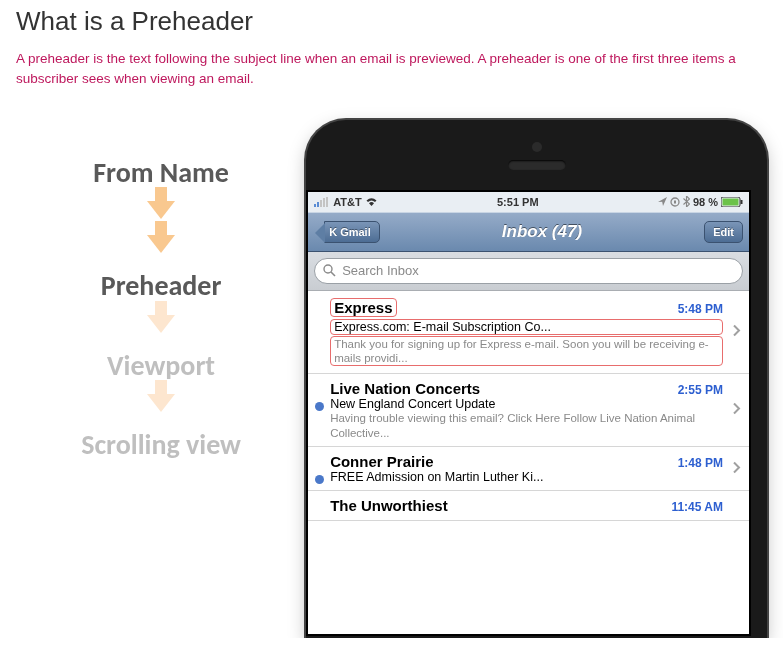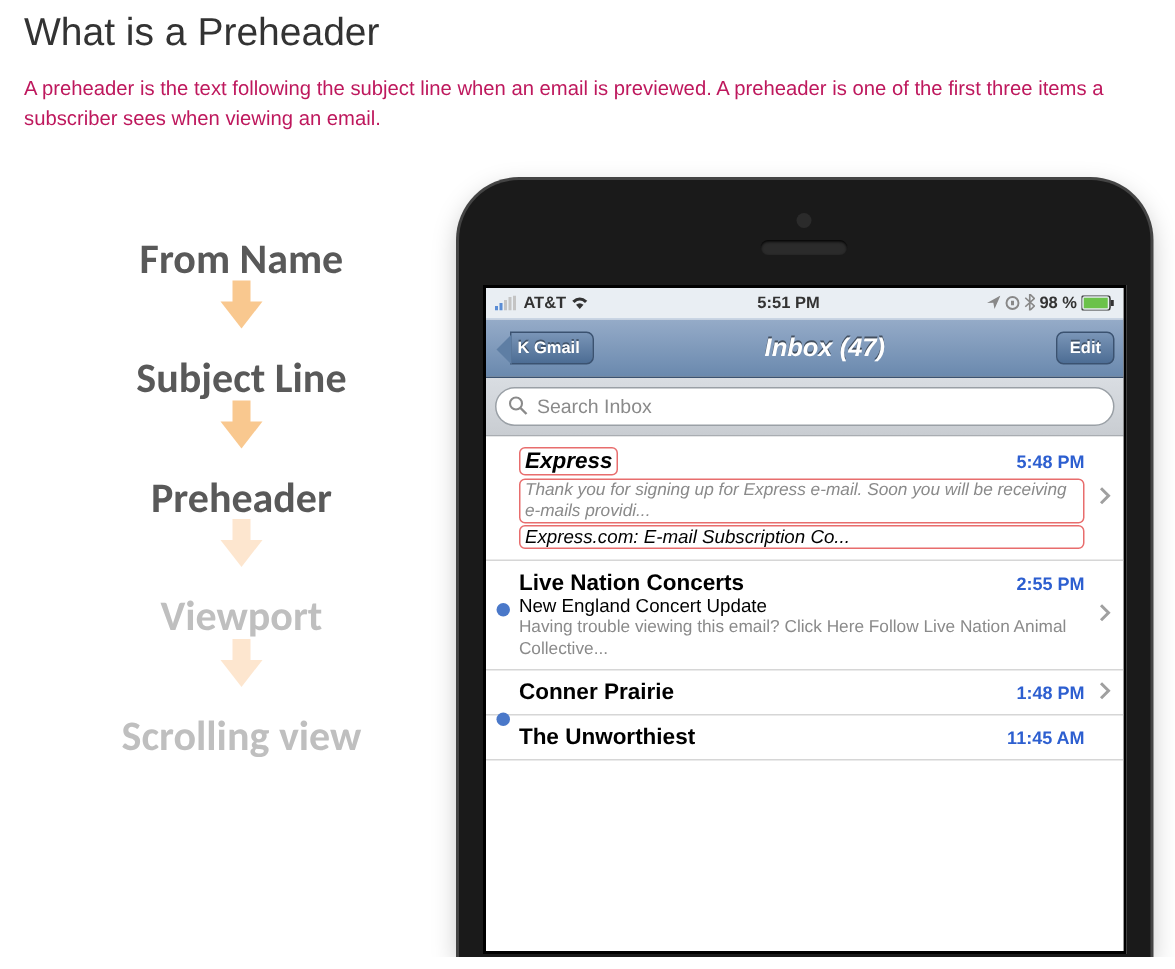--- a/index.html
+++ b/index.html
@@ -59,21 +59,21 @@
     width: 12px; height: 15px;
     background: #f9c88f;
   }
   .flow .arrow.faded { border-top-color: #fde6cf; }
   .flow .arrow.faded::before { background: #fde6cf; }
 
   .phone-frame {
     width: 476px;
     background: #1a1a1a;
     border-radius: 40px 40px 0 0;
-    padding: 70px 16px 0 16px;
+    padding: 70px 16px 0 0;
     position: relative;
     box-shadow: 0 0 0 2px #444, 0 6px 18px rgba(0,0,0,0.25);
     overflow: hidden;
     height: 518px;
   }
   .phone-frame .speaker {
     position: absolute;
     top: 40px; left: 50%;
     transform: translateX(-50%);
     width: 58px; height: 10px;
@@ -230,37 +230,35 @@
     color: #8a8a8a;
     line-height: 1.25;
     max-height: 2.5em;
     overflow: hidden;
   }
   .highlight-box {
     border: 1px solid #e86d6d;
     border-radius: 4px;
     padding: 0 3px;
     margin: 1px 0;
-    font-style: italic;
   }
   .row.first .sender { display:inline-block; }
   .row.cut .sender { font-size:15px; }
 </style>
 </head>
 <body>
 
 <h2 class="page-title">What is a Preheader</h2>
 <p class="intro">A preheader is the text following the subject line when an email is previewed. A preheader is one of the first three items a subscriber sees when viewing an email.</p>
 
 <div class="diagram">
 
   <div class="flow">
     <div class="step">From Name</div>
     <div class="arrow"></div>
-    <div class="step">Subject Line</div>
     <div class="arrow"></div>
     <div class="step">Preheader</div>
     <div class="arrow faded"></div>
     <div class="step faded">Viewport</div>
     <div class="arrow faded"></div>
     <div class="step faded">Scrolling view</div>
   </div>
 
   <div class="phone-frame">
     <div class="camera"></div>
@@ -323,24 +321,24 @@
       </div>
 
       <div class="list">
 
         <div class="row first">
           <div class="top">
             <span class="highlight-box"><span class="sender">Express</span></span>
             <span class="time">5:48 PM</span>
           </div>
           <div class="highlight-box">
-              <div class="preview">Thank you for signing up for Express e-mail. Soon you will be receiving e-mails providi...</div>
+              <div class="subject">Express.com: E-mail Subscription Co...</div>
             </div>
           <div class="highlight-box">
-              <div class="subject">Express.com: E-mail Subscription Co...</div>
+              <div class="preview">Thank you for signing up for Express e-mail. Soon you will be receiving e-mails providi...</div>
             </div>
           <span class="chev">
             <svg width="8" height="12" viewBox="0 0 8 12">
                 <path d="M1 1 L6 6 L1 11" fill="none" stroke="#a0a0a0" stroke-width="2"></path>
               </svg>
           </span>
         </div>
 
         <div class="row">
           <span class="dot"></span>
@@ -356,20 +354,21 @@
               </svg>
           </span>
         </div>
 
         <div class="row">
           <span class="dot"></span>
           <div class="top">
             <span class="sender">Conner Prairie</span>
             <span class="time">1:48 PM</span>
           </div>
+          <div class="subject">FREE Admission on Martin Luther Ki...</div>
           <span class="chev">
             <svg width="8" height="12" viewBox="0 0 8 12">
                 <path d="M1 1 L6 6 L1 11" fill="none" stroke="#a0a0a0" stroke-width="2"></path>
               </svg>
           </span>
         </div>
 
         <div class="row cut">
           <div class="top">
             <span class="sender">The Unworthiest</span>

